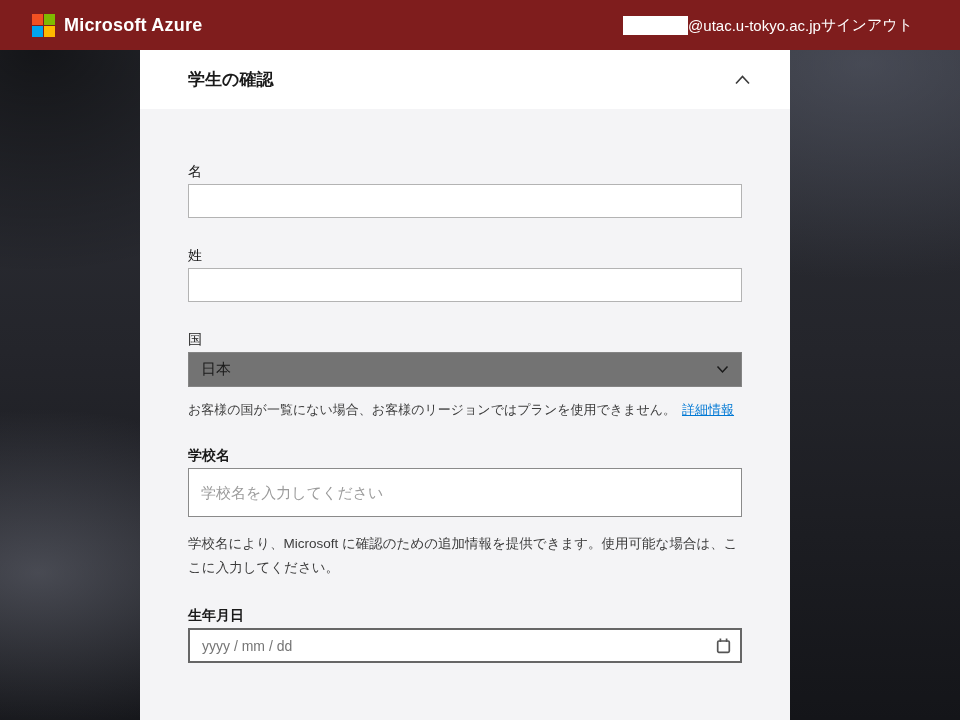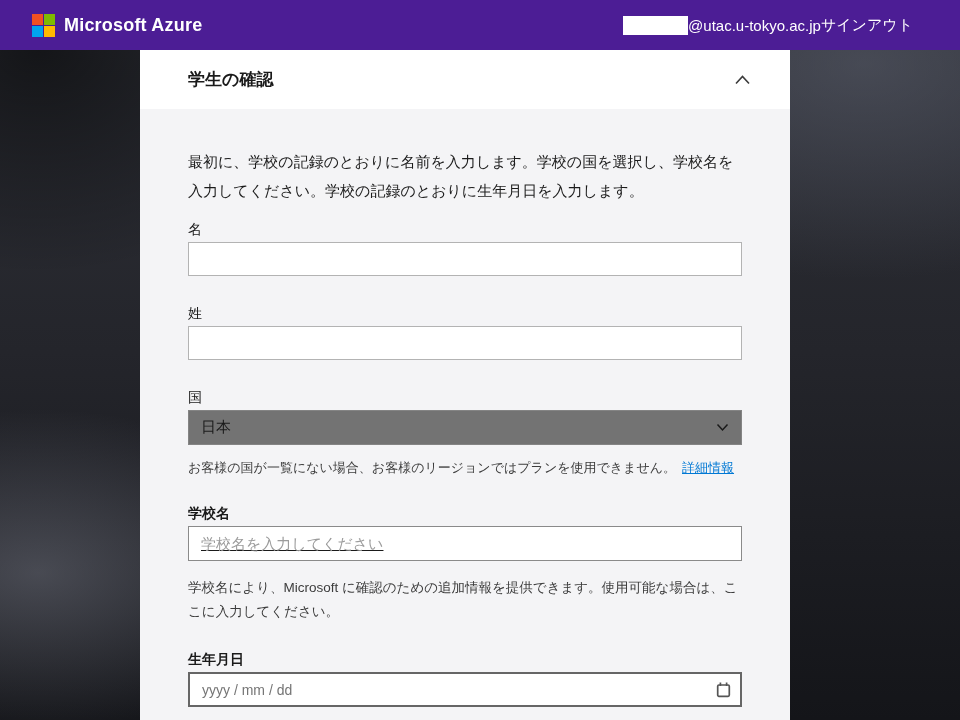--- a/index.html
+++ b/index.html
@@ -7,21 +7,21 @@
   body {
     font-family: "Liberation Sans", "DejaVu Sans", sans-serif;
     color: #1a1a1a;
     overflow: hidden;
   }
   .screen { position: relative; width: 960px; height: 720px; background:#1c1d22; }
 
   
   .topbar {
     position: absolute; top: 0; left: 0; width: 960px; height: 50px;
-    background: #4c1d95;
+    background: #7f1d1d;
     display: flex; align-items: center; justify-content: space-between;
     padding: 0 47px 0 32px;
   }
   .brand { display: flex; align-items: center; gap: 9px; cursor: pointer; }
   .ms-logo {
     display: grid; grid-template-columns: 11px 11px; grid-template-rows: 11px 11px;
     gap: 1px; width: 23px; height: 23px;
   }
   .ms-logo .sq-red    { background: #f25022; }
   .ms-logo .sq-green  { background: #7fba00; }
@@ -83,21 +83,21 @@
     font-family: "Liberation Sans", "DejaVu Sans", sans-serif;
     font-size: 15px; color: #1a1a1a; padding: 0 12px; outline: none;
   }
   .select-box {
     width: 100%; height: 35px; background: #737373;
     border: 1px solid #848484;
     display: flex; align-items: center; justify-content: space-between;
     padding: 0 12px; font-size: 15px; color: #1a1a1a; cursor: pointer;
   }
   .school-input {
-    height: 35px; border: 1px solid #8a8a8a; text-decoration: underline;
+    height: 49px; border: 1px solid #8a8a8a;
   }
   .school-input::placeholder { color: #9b9b9b; }
   .date-wrap { position: relative; }
   .date-input {
     height: 35px; border: 2px solid #666666; font-size: 14px; padding-right: 22px;
   }
   .date-input::placeholder { color: #757575; }
   .calendar-btn {
     position: absolute; right: 9px; top: 50%; transform: translateY(-50%);
     background: none; border: none; padding: 2px; cursor: pointer;
@@ -139,21 +139,20 @@
         <h1 class="panel-title">学生の確認</h1>
         <button class="collapse-btn">
           <svg width="17" height="12" viewBox="0 0 17 12">
             <polyline points="2,9.5 8.5,2.5 15,9.5" fill="none" stroke="#3b3b3b" stroke-width="1.6"></polyline>
           </svg>
         </button>
       </div>
 
       <div class="panel-body">
 
-        <p class="intro">最初に、学校の記録のとおりに名前を入力します。学校の国を選択し、学校名を入力してください。学校の記録のとおりに生年月日を入力します。</p>
 
         <div class="field first">
           <label>名</label>
           <input type="text" class="text-input" style="">
         </div>
 
         <div class="field">
           <label>姓</label>
           <input type="text" class="text-input" style="">
         </div>

